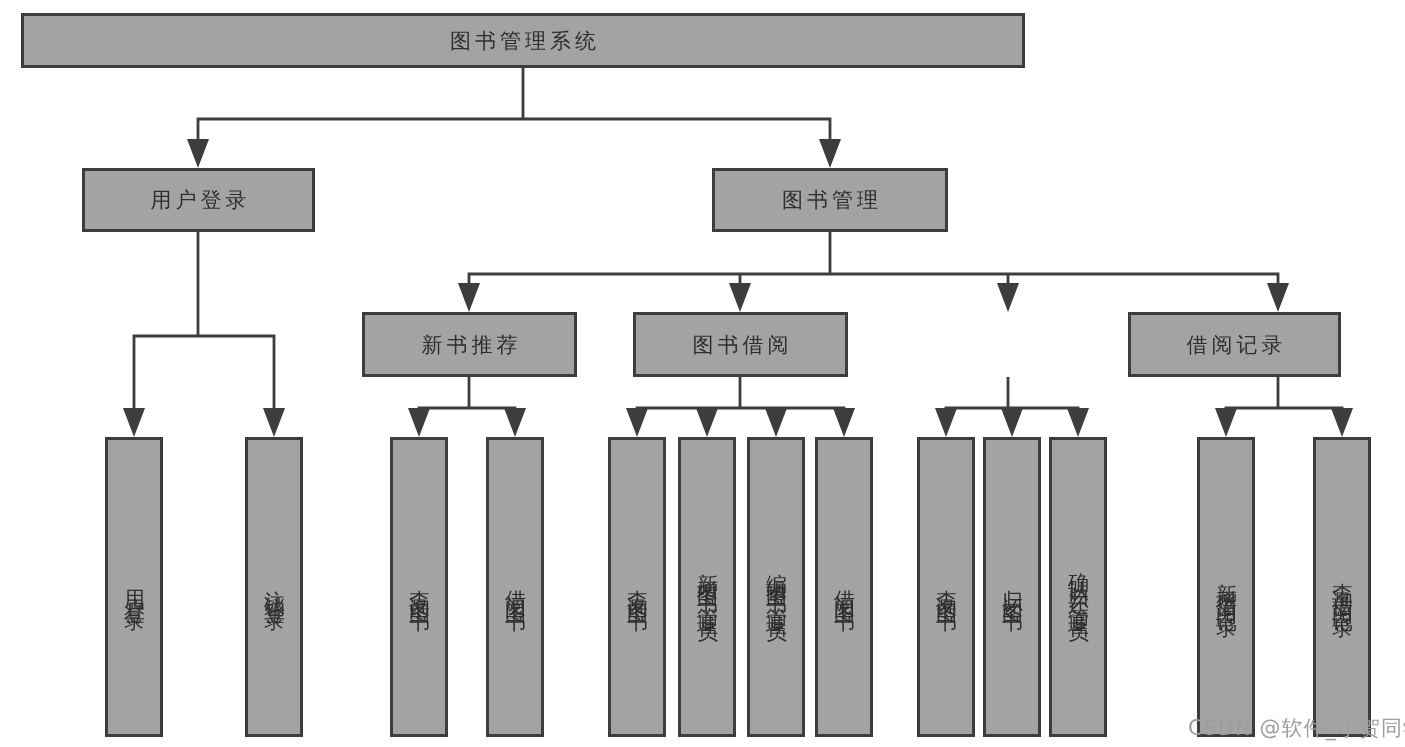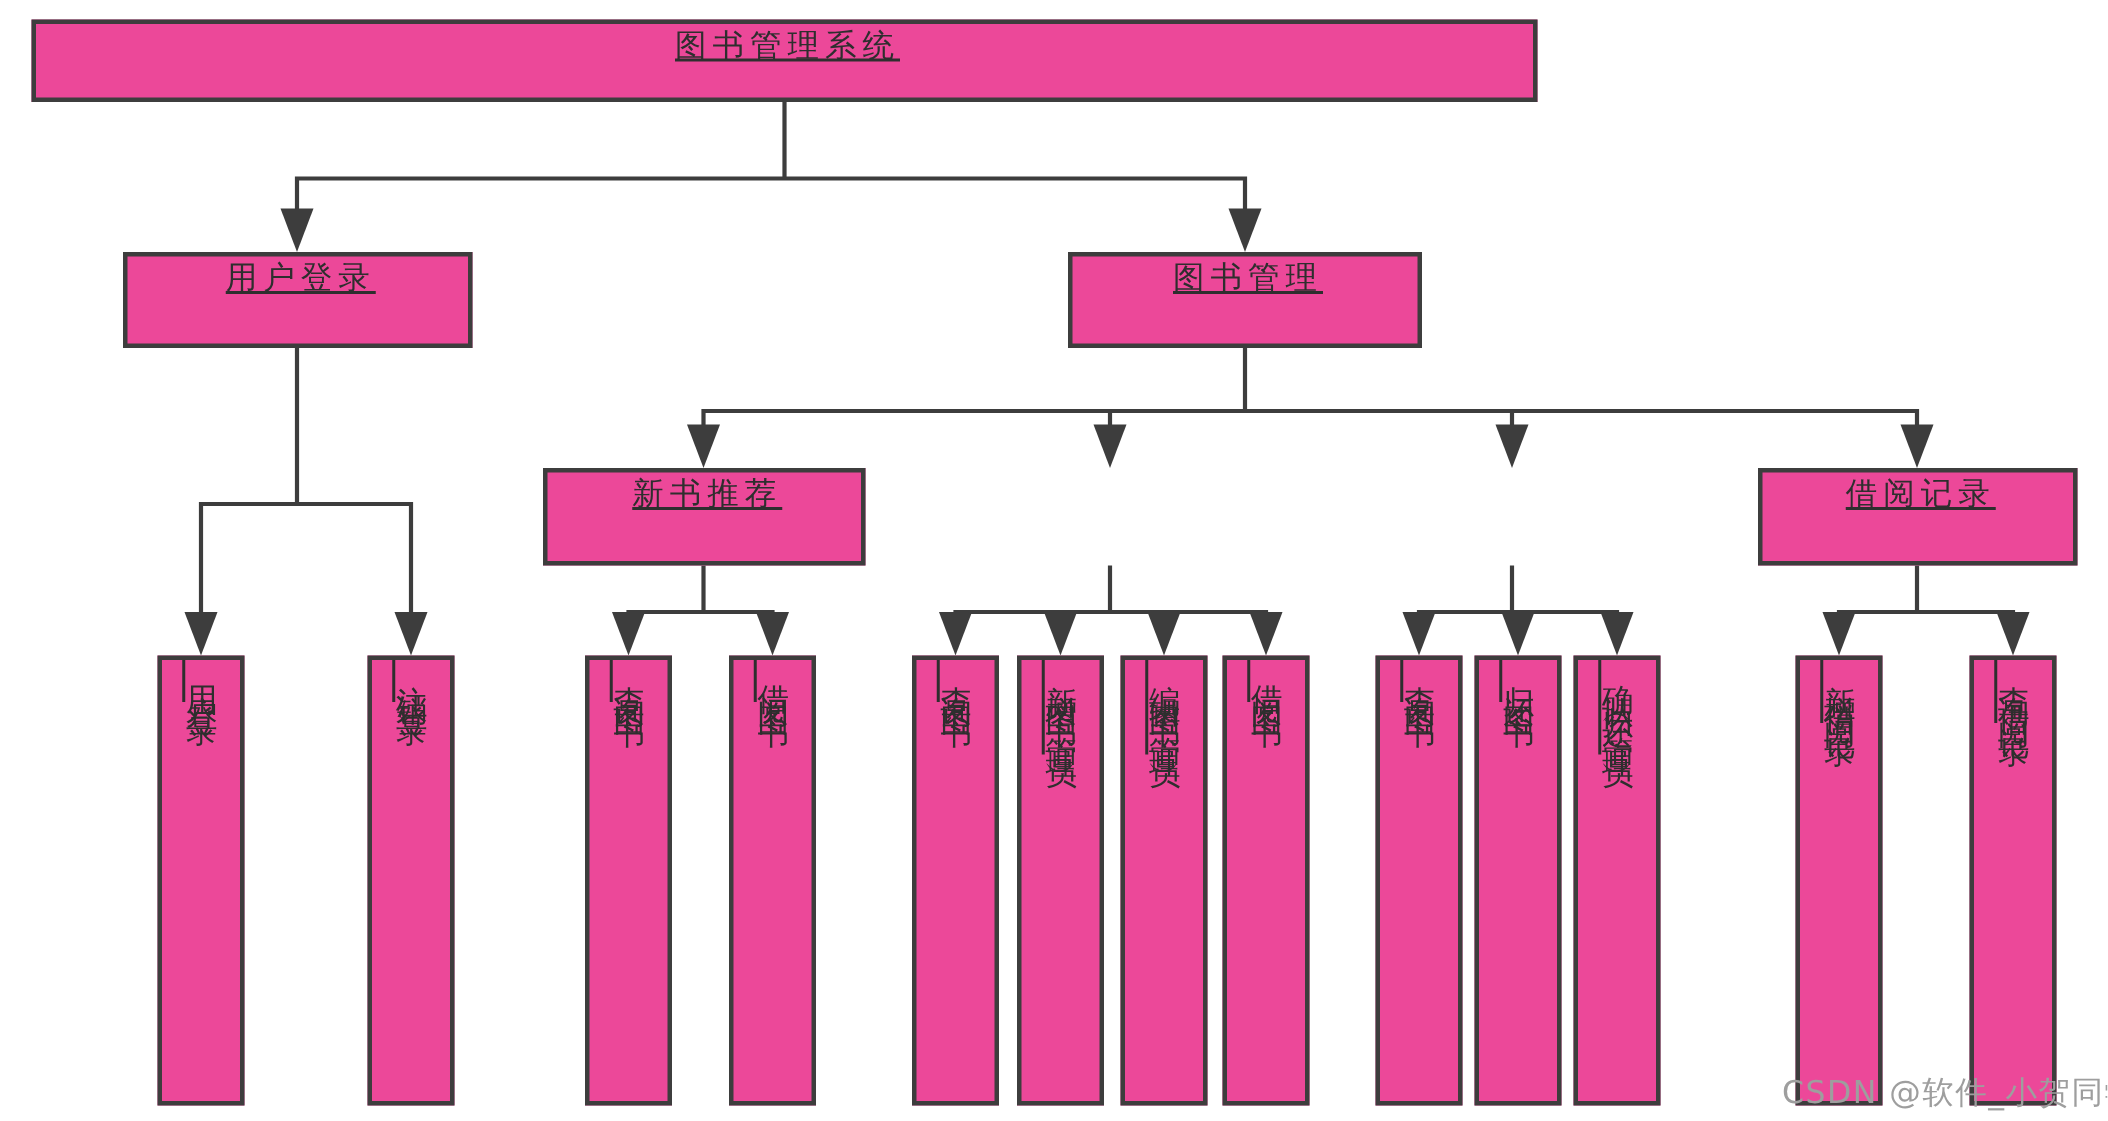--- a/index.html
+++ b/index.html
@@ -13,28 +13,27 @@
   }
   #wires {
     position: absolute;
     left: 0; top: 0;
     width: 1405px; height: 747px;
     z-index: 1;
   }
   .node {
     position: absolute;
     box-sizing: border-box;
-    background: #ec4899;
+    background: #a3a3a3;
     border: 3px solid #3d3d3d;
     display: flex;
-    align-items: flex-start;
+    align-items: center;
     justify-content: center;
     z-index: 2;
     color: #2e2e2e;
-    text-decoration: underline;
   }
   .h-node {
     font-size: 21px;
     letter-spacing: 4px;
     text-indent: 4px;
     white-space: nowrap;
   }
   .v-node {
     top: 437px;
     width: 58px;
@@ -125,21 +124,24 @@
   <div class="node h-node" style="left:82px; top:168px; width:233px; height:64px;">
     <span>用户登录</span>
   </div>
   <div class="node h-node" style="left:712px; top:168px; width:236px; height:64px;">
     <span>图书管理</span>
   </div>
 
   <div class="node h-node" style="left:362px; top:312px; width:215px; height:65px;">
     <span>新书推荐</span>
   </div>
-  <div class="node h-node" style="left:1172px; top:312px; width:213px; height:65px;">
+  <div class="node h-node" style="left:633px; top:312px; width:215px; height:65px;">
+    <span>图书借阅</span>
+  </div>
+  <div class="node h-node" style="left:1128px; top:312px; width:213px; height:65px;">
     <span>借阅记录</span>
   </div>
 
   <div class="node v-node" style="left:105px;">
     <span class="v-label">用户登录</span>
   </div>
   <div class="node v-node" style="left:245px;">
     <span class="v-label">注销登录</span>
   </div>
 

